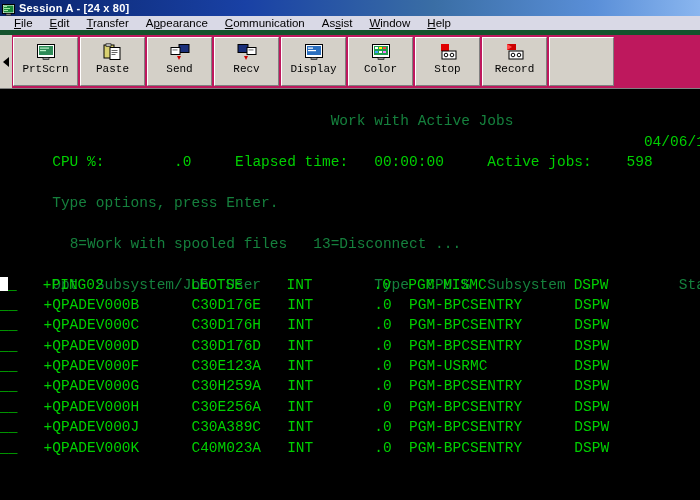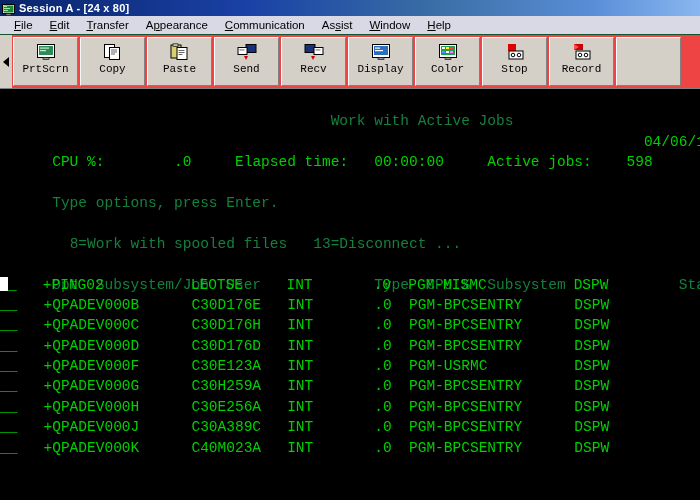--- a/index.html
+++ b/index.html
@@ -40,40 +40,40 @@
     font-weight: bold;
     font-family: "Liberation Sans", sans-serif;
     letter-spacing: 0.2px;
     white-space: nowrap;
   }
 
   
   .menubar {
     height: 19px;
     background: #d9d9e6;
-    border-bottom: 1px solid #14532d;
+    border-bottom: 5px solid #14532d;
     display: flex;
     align-items: center;
     padding-left: 6px;
     flex: 0 0 auto;
   }
   .menu-item {
     font-size: 11.5px;
     color: #000;
     padding: 1px 9px 1px 8px;
     white-space: nowrap;
     font-family: "Liberation Sans", sans-serif;
     cursor: default;
   }
   .menu-item .u { text-decoration: underline; }
 
   
   .toolbar {
     height: 54px;
-    background: #ef4444;
+    background: #be185d;
     display: flex;
     align-items: stretch;
     flex: 0 0 auto;
     overflow: hidden;
     border-bottom: 1px solid #808080;
     position: relative;
   }
   .tb-scrollarrow {
     width: 12px;
     display: flex;
@@ -190,32 +190,20 @@
           <rect x="1.5" y="1.5" width="17" height="13" fill="#ffffff" stroke="#000000"></rect>
           <rect x="3" y="3" width="14" height="9" fill="#2e8b57"></rect>
           <rect x="4" y="4.5" width="9" height="1.2" fill="#b9f0c8"></rect>
           <rect x="4" y="7" width="6" height="1.2" fill="#b9f0c8"></rect>
           <rect x="7" y="14.5" width="6" height="2" fill="#909090" stroke="#000" stroke-width="0.6"></rect>
         </svg>
       </span>
       <span class="lbl">PrtScrn</span>
     </div>
 
-    <div class="tbtn">
-      <span class="glyph">
-        <svg width="20" height="18" viewBox="0 0 20 18">
-          <rect x="1.5" y="1.5" width="10" height="13" fill="#ffffff" stroke="#000000"></rect>
-          <rect x="6.5" y="4.5" width="10" height="12" fill="#ffffff" stroke="#000000"></rect>
-          <rect x="8" y="6.5" width="6" height="1" fill="#666"></rect>
-          <rect x="8" y="8.5" width="6" height="1" fill="#666"></rect>
-          <rect x="8" y="10.5" width="4" height="1" fill="#666"></rect>
-        </svg>
-      </span>
-      <span class="lbl">Copy</span>
-    </div>
 
     <div class="tbtn">
       <span class="glyph">
         <svg width="20" height="18" viewBox="0 0 20 18">
           <rect x="1" y="2" width="10" height="13" fill="#d8d070" stroke="#000000"></rect>
           <rect x="3" y="0.8" width="5" height="2.6" fill="#bbb" stroke="#000" stroke-width="0.6"></rect>
           <rect x="7" y="4.5" width="10" height="12" fill="#ffffff" stroke="#000000"></rect>
           <rect x="8.5" y="7" width="6" height="1" fill="#666"></rect>
           <rect x="8.5" y="9" width="6" height="1" fill="#666"></rect>
           <rect x="8.5" y="11" width="4" height="1" fill="#666"></rect>

